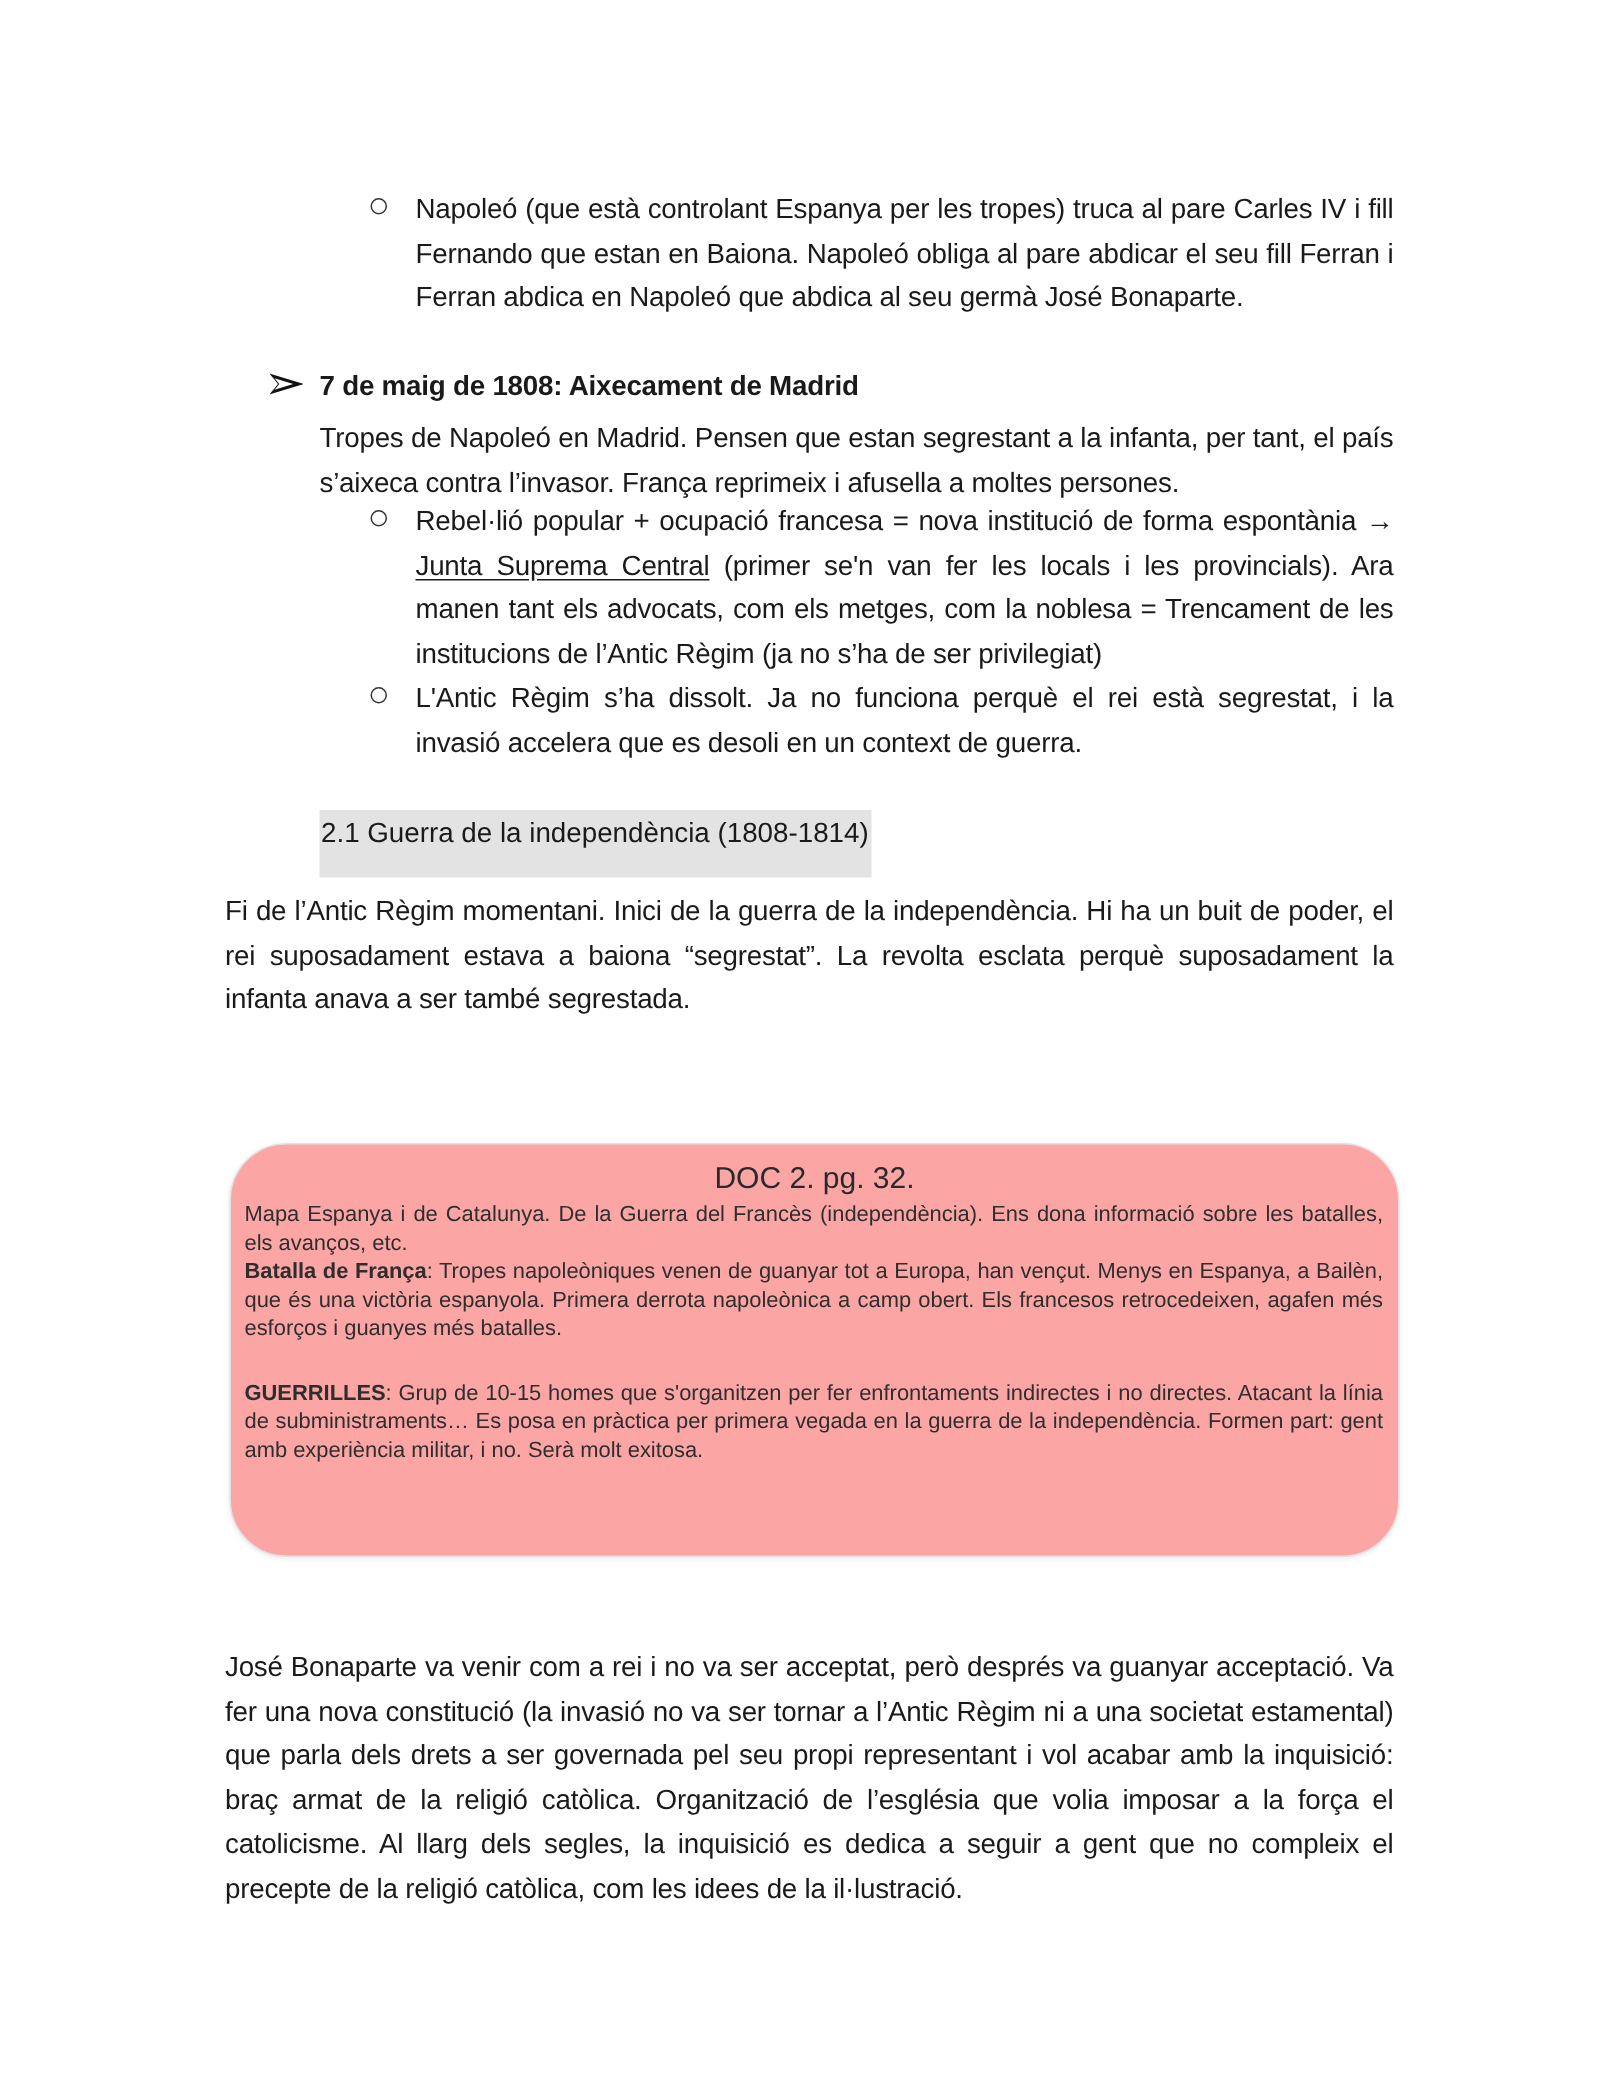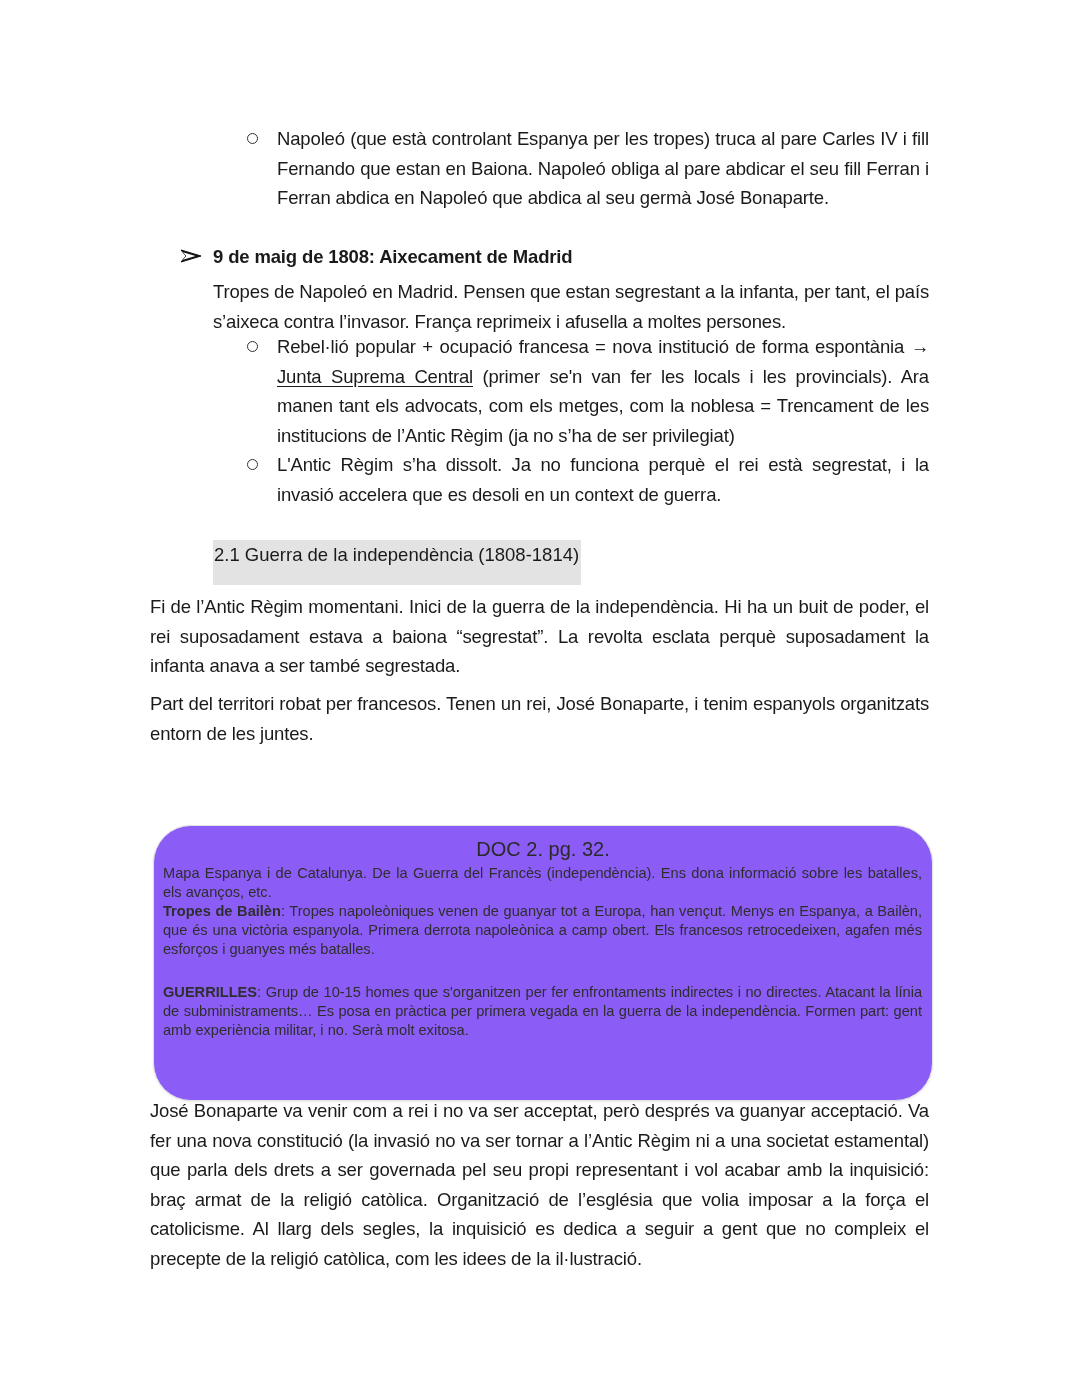--- a/index.html
+++ b/index.html
@@ -104,24 +104,24 @@
     }
     .para {
       position: absolute;
       left: 150px;
       width: 779px;
     }
     
     .doc-box {
       position: absolute;
       left: 153px;
-      top: 825px;
+      top: 762px;
       width: 778px;
       height: 274px;
-      background: #8b5cf6;
+      background: #fca5a5;
       border: 1px solid #e2e2e2;
       border-radius: 38px;
       box-shadow: 0 1px 3px rgba(0,0,0,0.08);
     }
     .doc-title {
       position: absolute;
       left: 0;
       top: 10px;
       width: 100%;
       text-align: center;
@@ -154,46 +154,45 @@
     </li>
   </ul>
 
   <div class="arrow-section txt">
     <span class="arrow-icon">
       <svg width="22" height="14" viewBox="0 0 22 14">
         <path d="M1 1 L21 7 L1 13 L6 7 Z" fill="#111" stroke="#111" stroke-width="1" stroke-linejoin="miter"></path>
         <path d="M3 3.2 L15.5 7 L3 10.8 L6.2 7 Z" fill="#fff"></path>
       </svg>
     </span>
-    <span class="arrow-title">9 de maig de 1808: Aixecament de Madrid</span>
+    <span class="arrow-title">7 de maig de 1808: Aixecament de Madrid</span>
     <div class="arrow-body justify">Tropes de Napoleó en Madrid. Pensen que estan segrestant a la infanta, per tant, el país s’aixeca contra l’invasor. França reprimeix i afusella a moltes persones.</div>
   </div>
 
   <ul class="sub-list txt justify" style="top:332px;">
     <li class="sub-item">
       <span class="sub-bullet"></span>
       <span>Rebel·lió popular + ocupació francesa = nova institució de forma espontània </span><span>→</span><span class="underline"> Junta Suprema Central</span><span> (primer se'n van fer les locals i les provincials). Ara manen tant els advocats, com els metges, com la noblesa = Trencament de les institucions de l’Antic Règim (ja no s’ha de ser privilegiat)</span>
     </li>
     <li class="sub-item">
       <span class="sub-bullet"></span>
       <span>L'Antic Règim s’ha dissolt. Ja no funciona perquè el rei està segrestat, i la invasió accelera que es desoli en un context de guerra.</span>
     </li>
   </ul>
 
   <div class="subheading">2.1 Guerra de la independència (1808-1814)</div>
 
   <div class="para txt justify" style="top:570px;margin-top:22px;">Fi de l’Antic Règim momentani. Inici de la guerra de la independència. Hi ha un buit de poder, el rei suposadament estava a baiona “segrestat”. La revolta esclata perquè suposadament la infanta anava a ser també segrestada.</div>
 
-  <div class="para txt justify" style="top:689px;">Part del territori robat per francesos. Tenen un rei, José Bonaparte, i tenim espanyols organitzats entorn de les juntes.</div>
 
   <div class="doc-box">
     <div class="doc-title">DOC 2. pg. 32.</div>
     <div class="doc-content justify">
       <p>Mapa Espanya i de Catalunya. De la Guerra del Francès (independència). Ens dona informació sobre les batalles, els avanços, etc.</p>
-      <p><b>Tropes de Bailèn</b><span>: Tropes napoleòniques venen de guanyar tot a Europa, han vençut. Menys en Espanya, a Bailèn, que és una victòria espanyola. Primera derrota napoleònica a camp obert. Els francesos retrocedeixen, agafen més esforços i guanyes més batalles.</span></p>
+      <p><b>Batalla de França</b><span>: Tropes napoleòniques venen de guanyar tot a Europa, han vençut. Menys en Espanya, a Bailèn, que és una victòria espanyola. Primera derrota napoleònica a camp obert. Els francesos retrocedeixen, agafen més esforços i guanyes més batalles.</span></p>
       <div class="doc-gap"></div>
       <p><b>GUERRILLES</b><span>: Grup de 10-15 homes que s'organitzen per fer enfrontaments indirectes i no directes. Atacant la línia de subministraments… Es posa en pràctica per primera vegada en la guerra de la independència. Formen part: gent amb experiència militar, i no. Serà molt exitosa.</span></p>
     </div>
   </div>
 
   <div class="para txt justify" style="top:1096px;">José Bonaparte va venir com a rei i no va ser acceptat, però després va guanyar acceptació. Va fer una nova constitució (la invasió no va ser tornar a l’Antic Règim ni a una societat estamental) que parla dels drets a ser governada pel seu propi representant i vol acabar amb la inquisició: braç armat de la religió catòlica. Organització de l’església que volia imposar a la força el catolicisme. Al llarg dels segles, la inquisició es dedica a seguir a gent que no compleix el precepte de la religió catòlica, com les idees de la il·lustració.</div>
 
 </div>
 
 </body></html>

